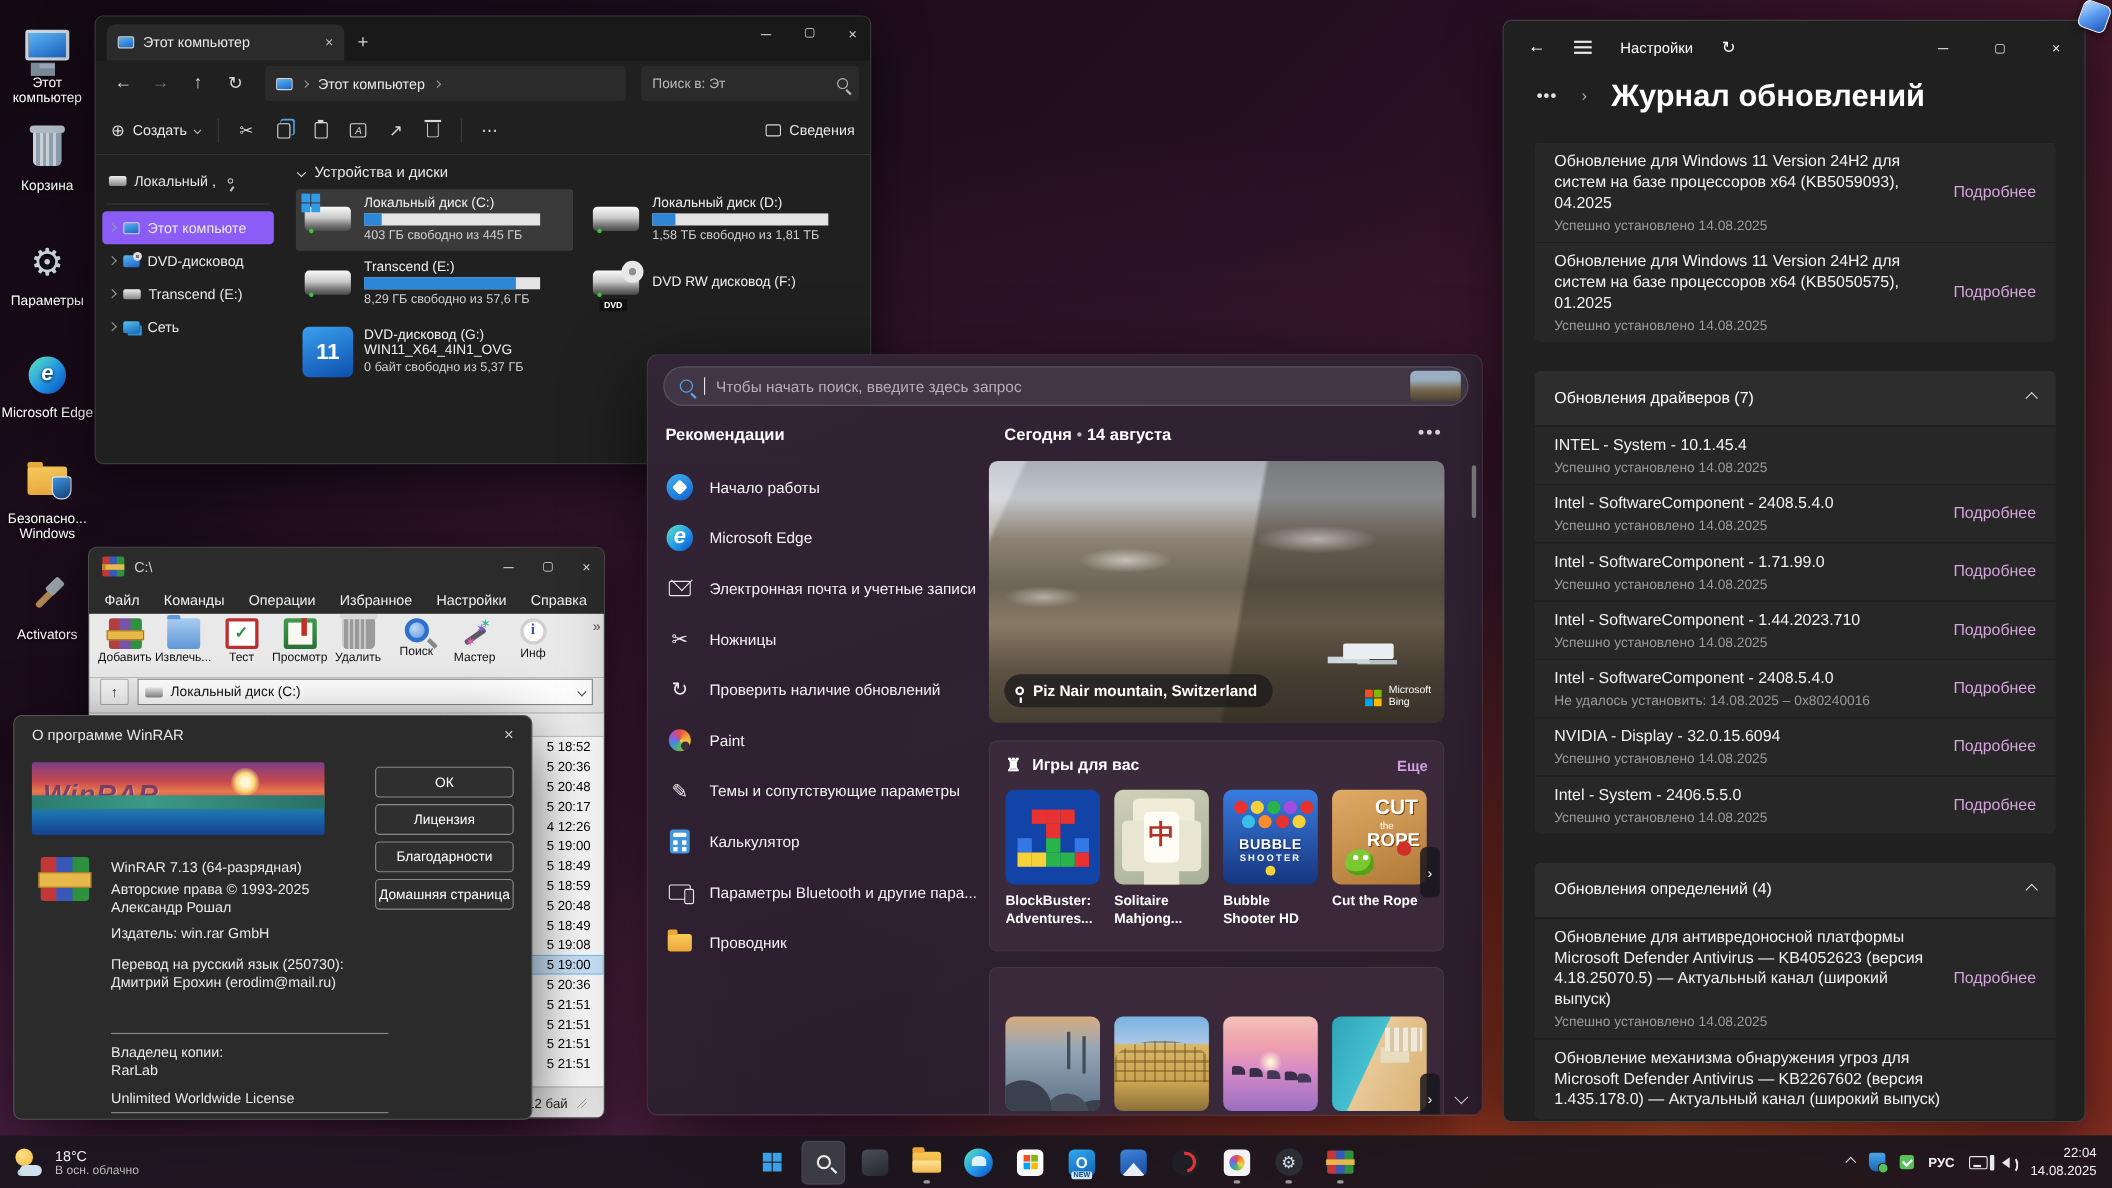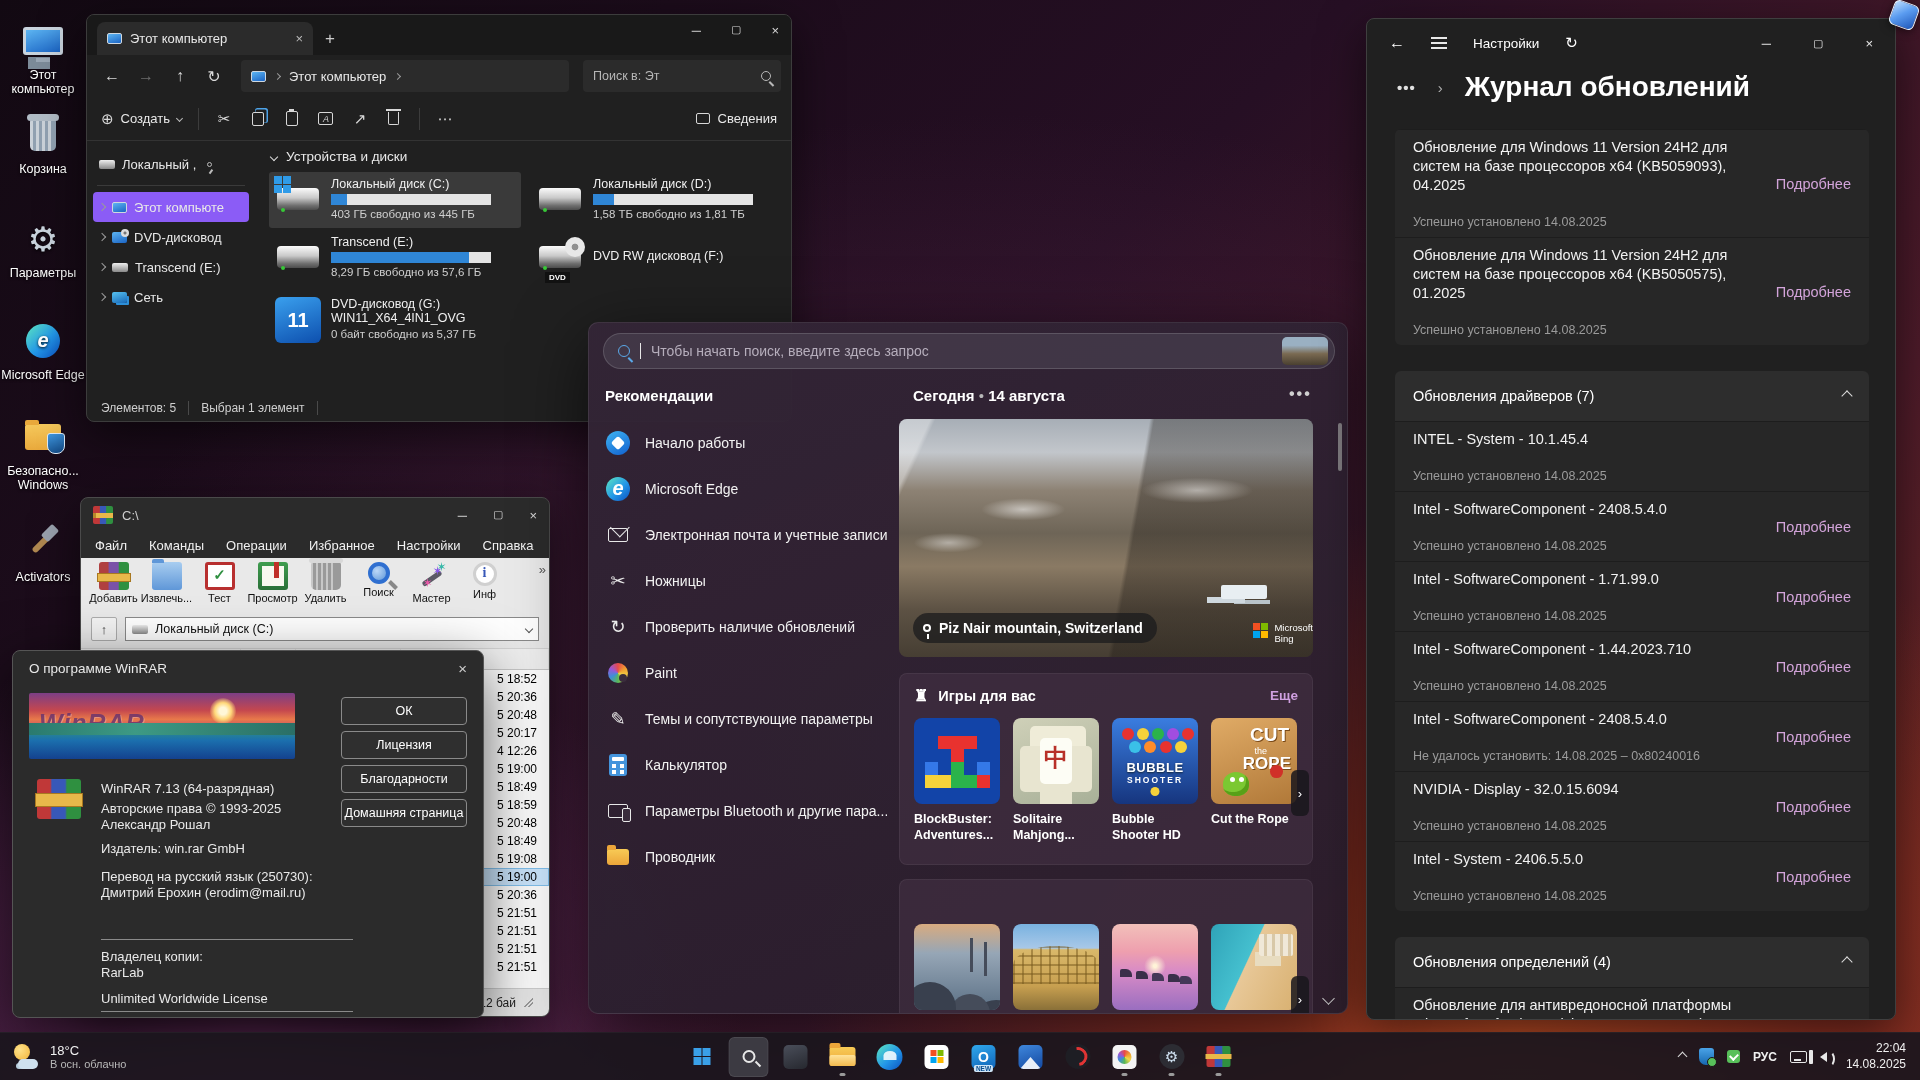--- a/index.html
+++ b/index.html
@@ -179,21 +179,21 @@
   .photo::before{content:'';position:absolute;inset:0;background:
      linear-gradient(115deg,rgba(255,255,255,.35) 0 6%,transparent 7%),
      radial-gradient(60px 16px at 30% 38%,rgba(255,255,255,.55),transparent 70%),
      radial-gradient(80px 18px at 72% 30%,rgba(255,255,255,.5),transparent 70%),
      radial-gradient(50px 14px at 12% 52%,rgba(255,255,255,.45),transparent 70%),
      linear-gradient(100deg,transparent 55%,rgba(30,25,20,.35) 56% 100%)}
   .photo::after{content:'';position:absolute;right:46px;bottom:58px;width:46px;height:14px;background:#e8eef2;border-radius:2px;box-shadow:-18px 8px 0 -4px #cfd8de,8px 10px 0 -5px #b8c2c8}
   .pcap{position:absolute;left:14px;bottom:14px;height:30px;border-radius:15px;background:rgba(28,28,30,.78);display:flex;align-items:center;gap:8px;padding:0 14px 0 10px;font-size:14px;font-weight:bold;color:#fff}
   .pinico{width:8px;height:8px;border:2px solid #fff;border-radius:50%;position:relative}
   .pinico::after{content:'';position:absolute;left:2px;top:8px;width:2px;height:5px;background:#fff}
-  .bing{position:absolute;right:0;bottom:12px;display:flex;gap:6px;}
+  .bing{position:absolute;right:12px;bottom:12px;display:flex;gap:6px;align-items:center}
   .msq{width:15px;height:15px;display:grid;grid-template-columns:7px 7px;grid-template-rows:7px 7px;gap:1px}
   .msq b:nth-child(1){background:#f25022}.msq b:nth-child(2){background:#7fba00}.msq b:nth-child(3){background:#00a4ef}.msq b:nth-child(4){background:#ffb900}
   .bing .t{font-size:9.5px;color:#fff;line-height:1.15}
   .sbar{position:absolute;right:5px;top:100px;width:4px;height:48px;background:#9a9a9a;border-radius:2px;opacity:.75}
   .card{position:absolute;left:310px;width:414px;border-radius:8px;background:rgba(72,52,72,.5);border:1px solid rgba(255,255,255,.06)}
   #games{top:350px;height:192px}
   #travel{top:556px;height:192px}
   .card-h{display:flex;align-items:center;gap:10px;padding:12px 14px 0;font-size:14.5px;font-weight:bold;color:#fff}
   .card-h .more{margin-left:auto;color:#cf9fe0;font-weight:bold;font-size:13.5px}
   .rook{font-size:16px;color:#fff}
@@ -243,21 +243,21 @@
   .st-head .pg{font-size:28px;font-weight:600}
   .st-head .dots{color:#e0e0e0;font-size:15px;letter-spacing:1px;font-weight:bold}
   .st-head .gt2{color:#b0b0b0;font-size:15px}
   .groups{position:absolute;left:28px;right:26px;top:110px}
   .grp{margin-bottom:26px;border-radius:6px;overflow:hidden}
   .grp-h{height:50px;background:#2d2d2d;display:flex;align-items:center;padding:0 18px;font-size:14.5px}
   .grp-h .chev{margin-left:auto;width:8px;height:8px}
   .g-item{background:#272727;border-top:1px solid #1d1d1d;display:flex;align-items:center;padding:8px 18px;gap:10px}
   .g-item .lt{width:352px}
   .g-item .ti{font-size:14.5px;line-height:19px;color:#f2f2f2}
-  .g-item .stx{font-size:12.5px;color:#9b9b9b;margin-top:20px}
+  .g-item .stx{font-size:12.5px;color:#9b9b9b;margin-top:3px}
   .g-item .lnk{margin-left:auto;color:#d3a4da;font-size:14.5px}
 
   
   #taskbar{position:absolute;left:0;right:0;bottom:0;height:48px;background:rgba(27,21,29,.93);border-top:1px solid rgba(255,255,255,.04);display:flex;align-items:center}
   .weather{display:flex;align-items:center;gap:8px;padding-left:12px;width:330px}
   .w-ico{width:30px;height:30px;position:relative}
   .w-ico::before{content:'';position:absolute;left:2px;top:2px;width:16px;height:16px;border-radius:50%;background:radial-gradient(circle at 35% 35%,#ffe28a,#f2b53a)}
   .w-ico::after{content:'';position:absolute;left:6px;bottom:3px;width:20px;height:10px;border-radius:8px;background:#cfe0ee;box-shadow:-4px 2px 0 -2px #b8cede}
   .w-t1{font-size:13px;color:#f0f0f0}
   .w-t2{font-size:11px;color:#b8b8b8}
@@ -490,26 +490,20 @@
             <div class="g-ico">11</div>
             <div>
               <div class="nm">DVD-дисковод (G:)</div>
               <div class="nm">WIN11_X64_4IN1_OVG</div>
               <div class="fr">0 байт свободно из 5,37 ГБ</div>
             </div>
           </div>
         </div>
       </div>
     </div>
-    <div class="ex-status">
-      <span>Элементов: 5</span>
-      <span class="vsep"></span>
-      <span>Выбран 1 элемент</span>
-      <span class="vsep"></span>
-    </div>
   </div>
 
   <div class="win" id="winrar">
     <div class="wr-title">
       <span class="books"></span>
       <span style="color:#cfcfcf">C:\</span>
       <div class="wr-ctl">
         <span>─</span>
         <span style="font-size:11px">▢</span>
         <span>×</span>

